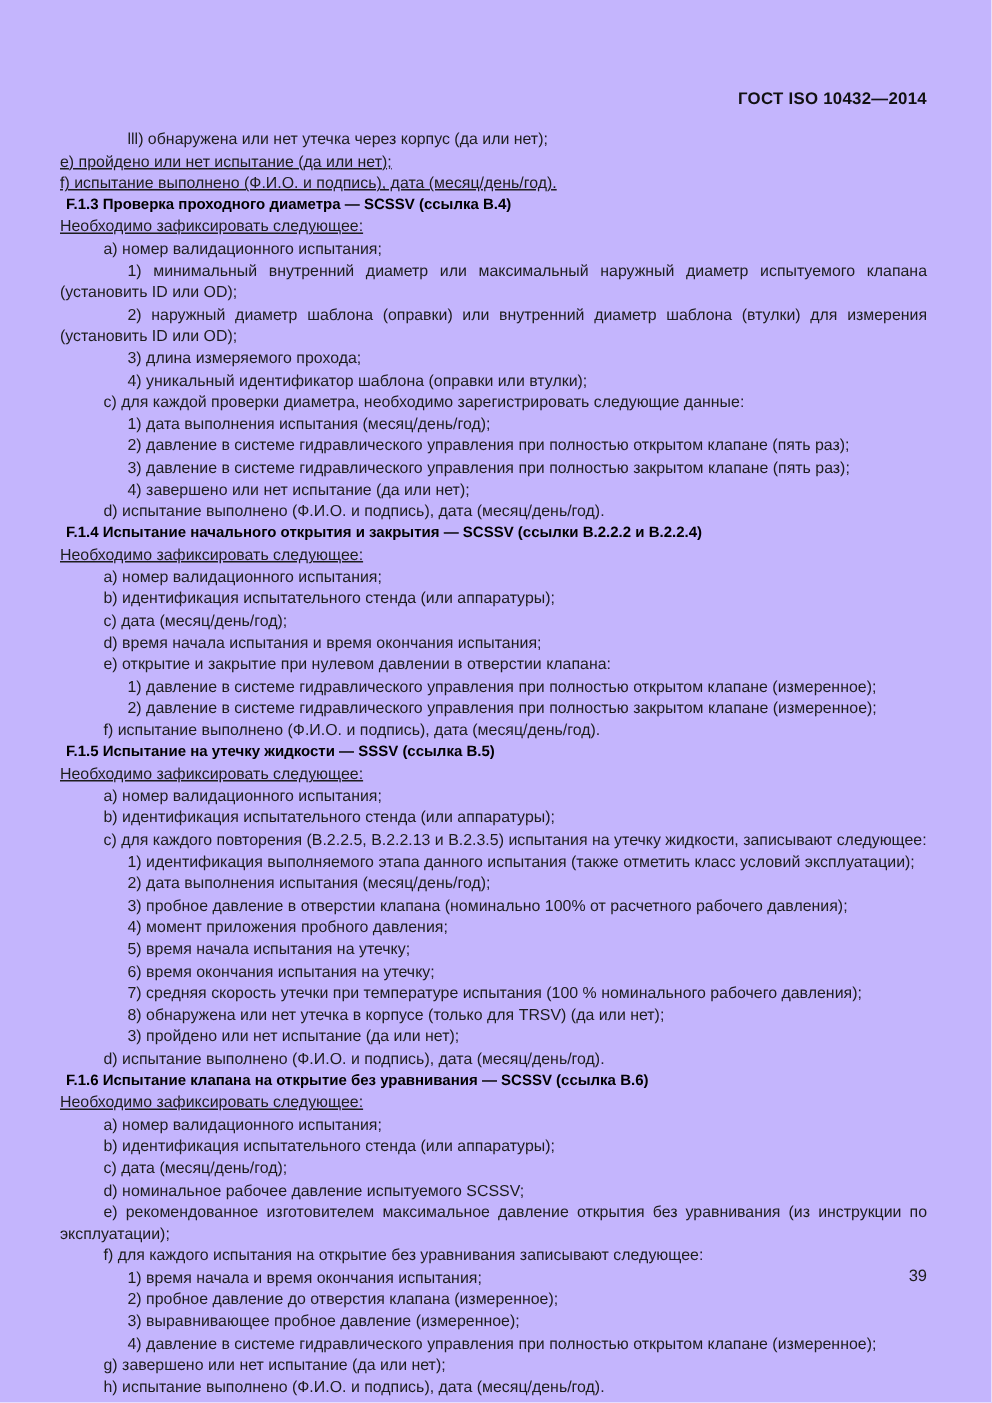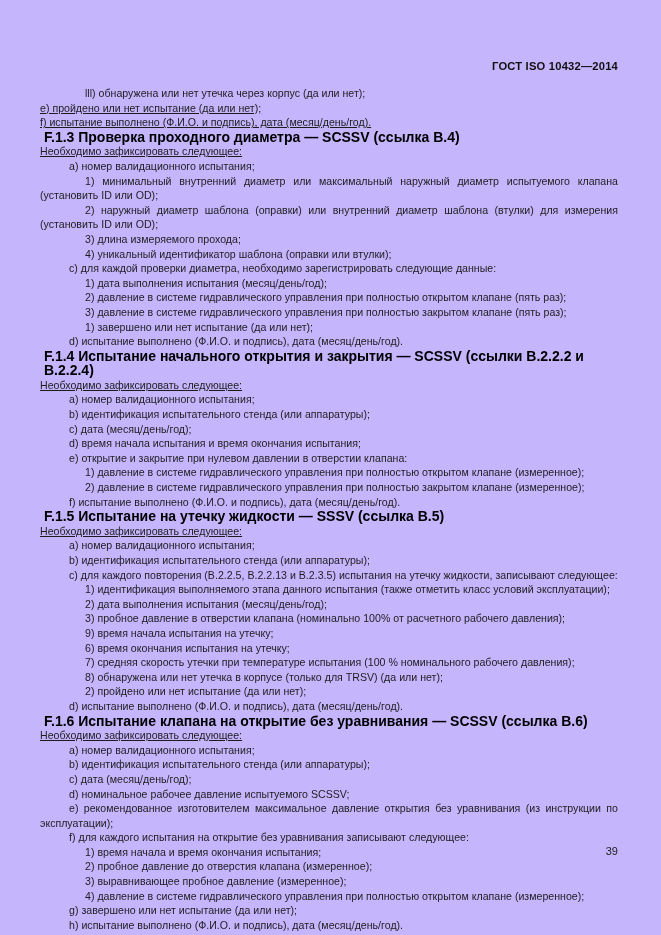--- a/index.html
+++ b/index.html
@@ -38,21 +38,21 @@
     line-height: 14.6px;
     color: #1d1d1d;
     white-space: pre-wrap;
     letter-spacing: 0.01px;
   }
   .lvl0 { padding-left: 0px; text-decoration: underline; }
   .lvl1 { padding-left: 29px; }
   .lvl2 { padding-left: 45px; }
   .hd {
     font-weight: bold;
-    font-size: 14px;
+    font-size: 10px;
     line-height: 14.6px;
     color: #000000;
     padding-left: 4px;
   }
   
   .para {
     font-size: 10.6px;
     line-height: 14.6px;
     color: #1d1d1d;
     text-align: justify;
@@ -86,45 +86,46 @@
       <div class="ln lvl0">Необходимо зафиксировать следующее:</div>
       <div class="ln lvl1">a) номер валидационного испытания;</div>
       <div class="para deep">1) минимальный внутренний диаметр или максимальный наружный диаметр испытуемого клапана (установить ID или OD);</div>
       <div class="para deep">2) наружный диаметр шаблона (оправки) или внутренний диаметр шаблона (втулки) для измерения (установить ID или OD);</div>
       <div class="ln lvl2">3) длина измеряемого прохода;</div>
       <div class="ln lvl2">4) уникальный идентификатор шаблона (оправки или втулки);</div>
       <div class="ln lvl1">c) для каждой проверки диаметра, необходимо зарегистрировать следующие данные:</div>
       <div class="ln lvl2">1) дата выполнения испытания (месяц/день/год);</div>
       <div class="ln lvl2">2) давление в системе гидравлического управления при полностью открытом клапане (пять раз);</div>
       <div class="ln lvl2">3) давление в системе гидравлического управления при полностью закрытом клапане (пять раз);</div>
-      <div class="ln lvl2">1) завершено или нет испытание (да или нет);</div>
+      <div class="ln lvl2">4) завершено или нет испытание (да или нет);</div>
       <div class="ln lvl1">d) испытание выполнено (Ф.И.О. и подпись), дата (месяц/день/год).</div>
       <div class="hd">F.1.4 Испытание начального открытия и закрытия — SCSSV (ссылки B.2.2.2 и B.2.2.4)</div>
       <div class="ln lvl0">Необходимо зафиксировать следующее:</div>
       <div class="ln lvl1">a) номер валидационного испытания;</div>
       <div class="ln lvl1">b) идентификация испытательного стенда (или аппаратуры);</div>
       <div class="ln lvl1">c) дата (месяц/день/год);</div>
       <div class="ln lvl1">d) время начала испытания и время окончания испытания;</div>
       <div class="ln lvl1">e) открытие и закрытие при нулевом давлении в отверстии клапана:</div>
       <div class="ln lvl2">1) давление в системе гидравлического управления при полностью открытом клапане (измеренное);</div>
       <div class="ln lvl2">2) давление в системе гидравлического управления при полностью закрытом клапане (измеренное);</div>
       <div class="ln lvl1">f) испытание выполнено (Ф.И.О. и подпись), дата (месяц/день/год).</div>
       <div class="hd">F.1.5 Испытание на утечку жидкости — SSSV (ссылка B.5)</div>
       <div class="ln lvl0">Необходимо зафиксировать следующее:</div>
       <div class="ln lvl1">a) номер валидационного испытания;</div>
       <div class="ln lvl1">b) идентификация испытательного стенда (или аппаратуры);</div>
       <div class="ln lvl1">c) для каждого повторения (B.2.2.5, B.2.2.13 и B.2.3.5) испытания на утечку жидкости, записывают следующее:</div>
       <div class="ln lvl2">1) идентификация выполняемого этапа данного испытания (также отметить класс условий эксплуатации);</div>
       <div class="ln lvl2">2) дата выполнения испытания (месяц/день/год);</div>
       <div class="ln lvl2">3) пробное давление в отверстии клапана (номинально 100% от расчетного рабочего давления);</div>
-      <div class="ln lvl2">9) время начала испытания на утечку;</div>
+      <div class="ln lvl2">4) момент приложения пробного давления;</div>
+      <div class="ln lvl2">5) время начала испытания на утечку;</div>
       <div class="ln lvl2">6) время окончания испытания на утечку;</div>
       <div class="ln lvl2">7) средняя скорость утечки при температуре испытания (100 % номинального рабочего давления);</div>
       <div class="ln lvl2">8) обнаружена или нет утечка в корпусе (только для TRSV) (да или нет);</div>
-      <div class="ln lvl2">2) пройдено или нет испытание (да или нет);</div>
+      <div class="ln lvl2">3) пройдено или нет испытание (да или нет);</div>
       <div class="ln lvl1">d) испытание выполнено (Ф.И.О. и подпись), дата (месяц/день/год).</div>
       <div class="hd">F.1.6 Испытание клапана на открытие без уравнивания — SCSSV (ссылка B.6)</div>
       <div class="ln lvl0">Необходимо зафиксировать следующее:</div>
       <div class="ln lvl1">a) номер валидационного испытания;</div>
       <div class="ln lvl1">b) идентификация испытательного стенда (или аппаратуры);</div>
       <div class="ln lvl1">c) дата (месяц/день/год);</div>
       <div class="ln lvl1">d) номинальное рабочее давление испытуемого SCSSV;</div>
       <div class="para">e) рекомендованное изготовителем максимальное давление открытия без уравнивания (из инструкции по эксплуатации);</div>
       <div class="ln lvl1">f) для каждого испытания на открытие без уравнивания записывают следующее:</div>
       <div class="ln lvl2">1) время начала и время окончания испытания;</div>

